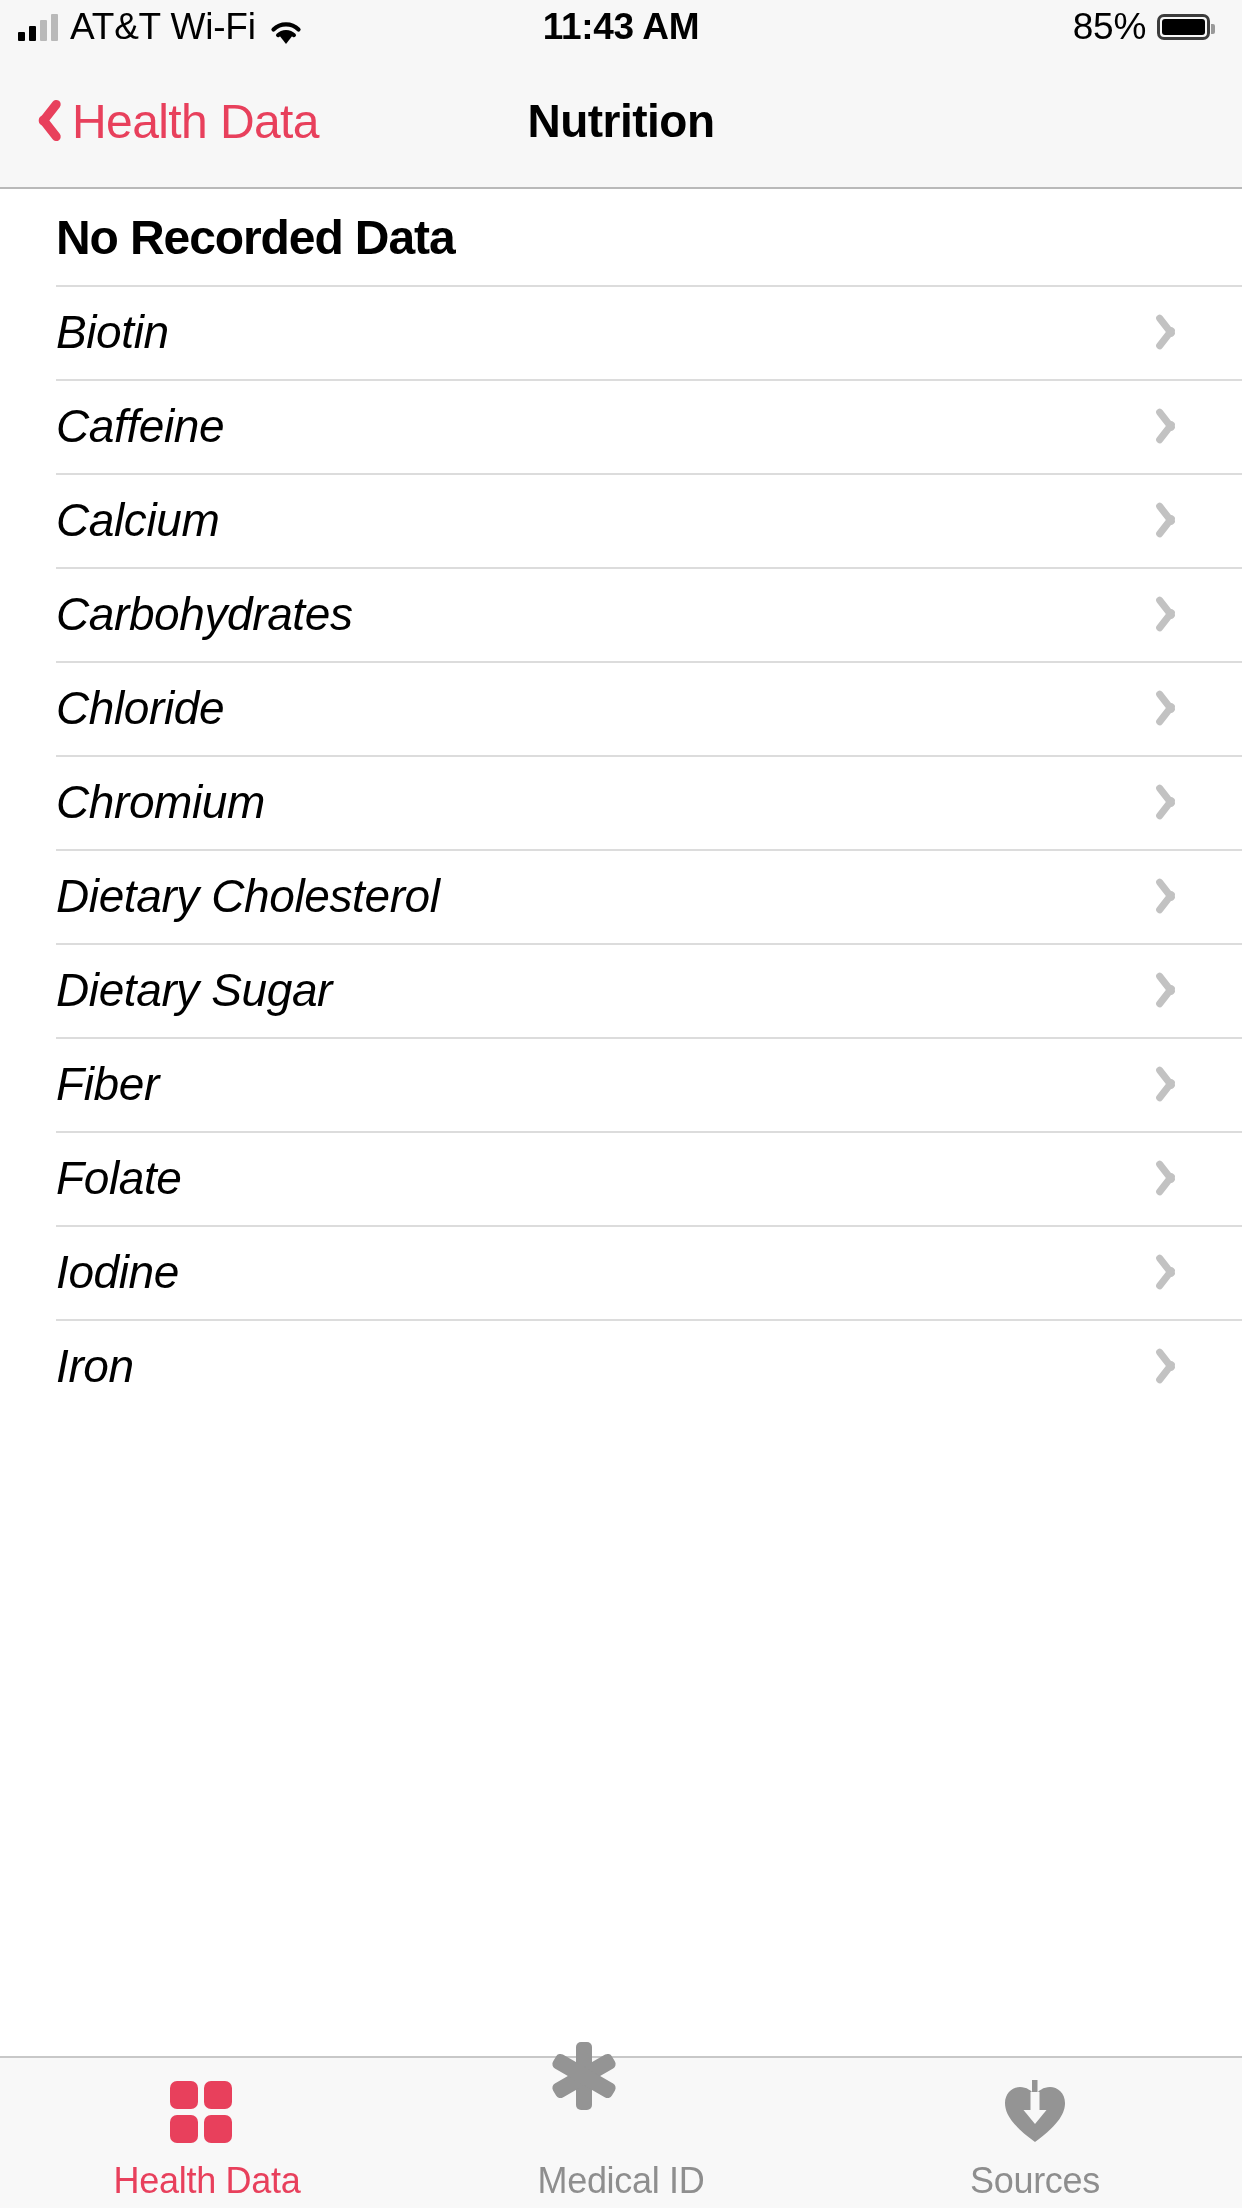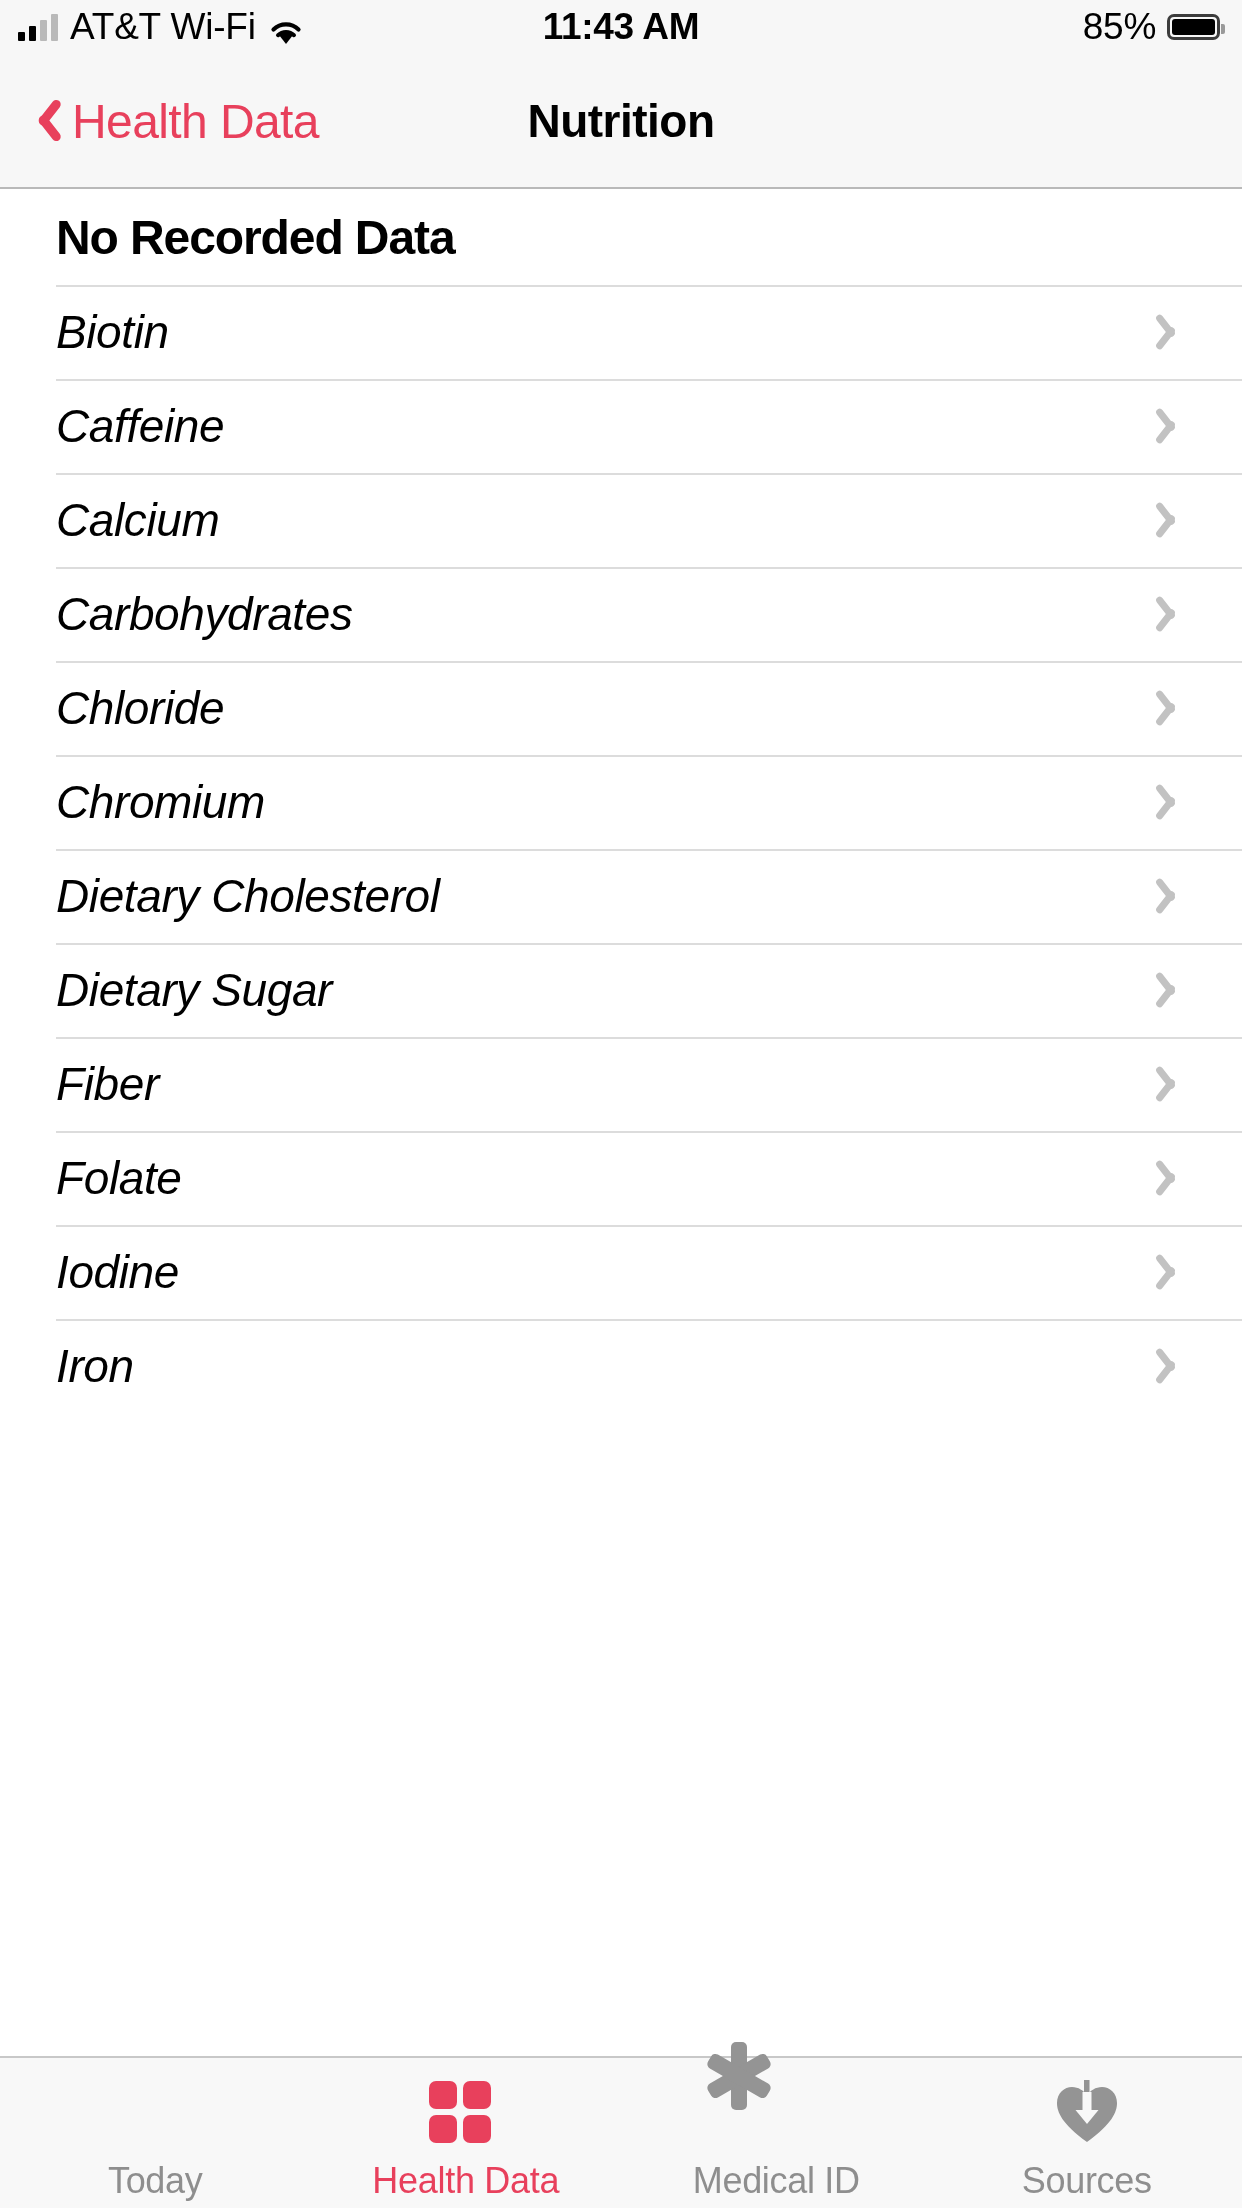--- a/index.html
+++ b/index.html
@@ -14,21 +14,21 @@
 
   
   .status-bar{
     position:absolute; top:0; left:0; width:1242px; height:54px;
     background:#f7f7f7;
     display:flex; align-items:center;
     font-size:37px; color:#000; font-weight:500;
   }
   .sb-left{ position:absolute; left:18px; display:flex; align-items:center; gap:12px; }
   .sb-center{ position:absolute; left:0; width:1242px; text-align:center; font-weight:600; letter-spacing:-0.3px;}
-  .sb-right{ position:absolute; right:22px; display:flex; align-items:center; gap:11px; }
+  .sb-right{ position:absolute; right:32px; display:flex; align-items:center; gap:11px; }
 
   .signal{ display:flex; align-items:flex-end; gap:4px; height:28px; }
   .signal i{ display:block; width:7px; border-radius:1px; background:#b9b9b9; }
   .signal i.on{ background:#000; }
   .signal i:nth-child(1){ height:9px; }
   .signal i:nth-child(2){ height:15px; }
   .signal i:nth-child(3){ height:21px; }
   .signal i:nth-child(4){ height:27px; }
 
   .carrier{ font-weight:500; letter-spacing:-0.2px; }
@@ -215,33 +215,20 @@
       <span class="row-chev"></span>
     </div>
     <div class="row">
       <span class="row-label">Iron</span>
       <span class="row-chev"></span>
     </div>
   </div>
 
   <div class="tab-bar">
 
-    <div class="tab">
-      <span class="tab-icon">
-        <span class="ic-today">
-          <span class="strip"></span>
-          <span class="dots">
-            
-            
-            
-          </span>
-        </span>
-      </span>
-      <span class="tab-label">Today</span>
-    </div>
 
     <div class="tab active">
       <span class="tab-icon">
         <span class="ic-health">
             <b></b>
             <b></b>
             <b></b>
             <b></b>
           </span>
       </span>

